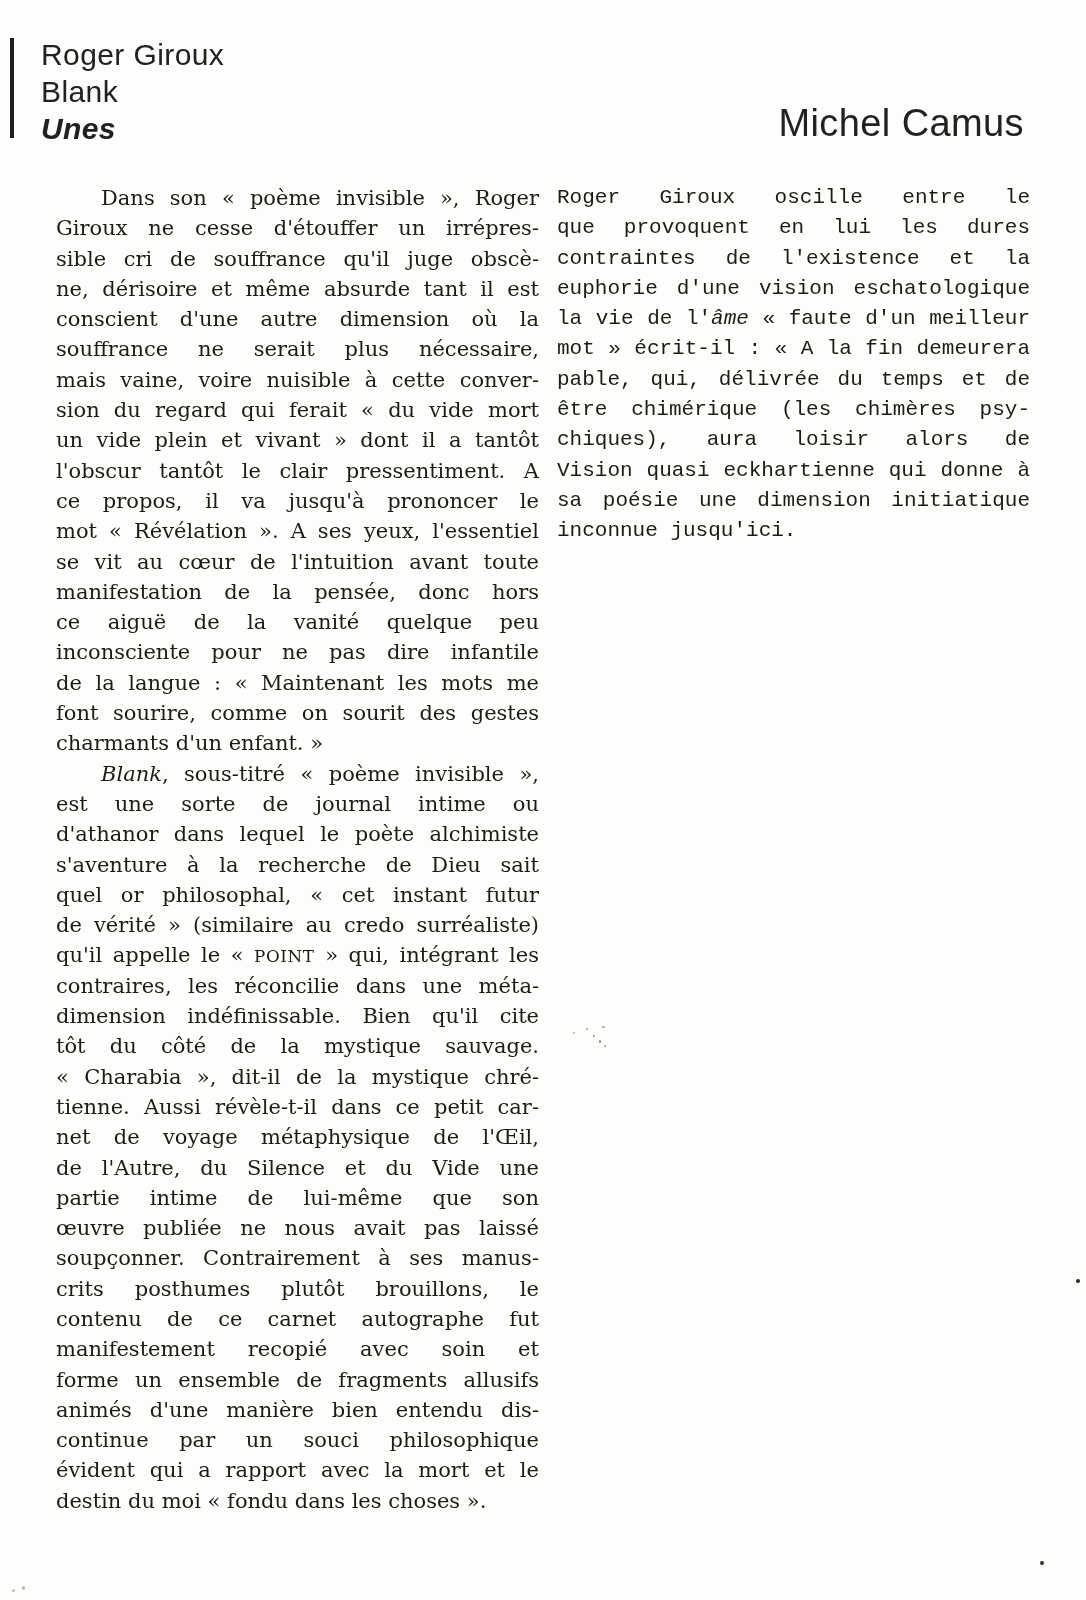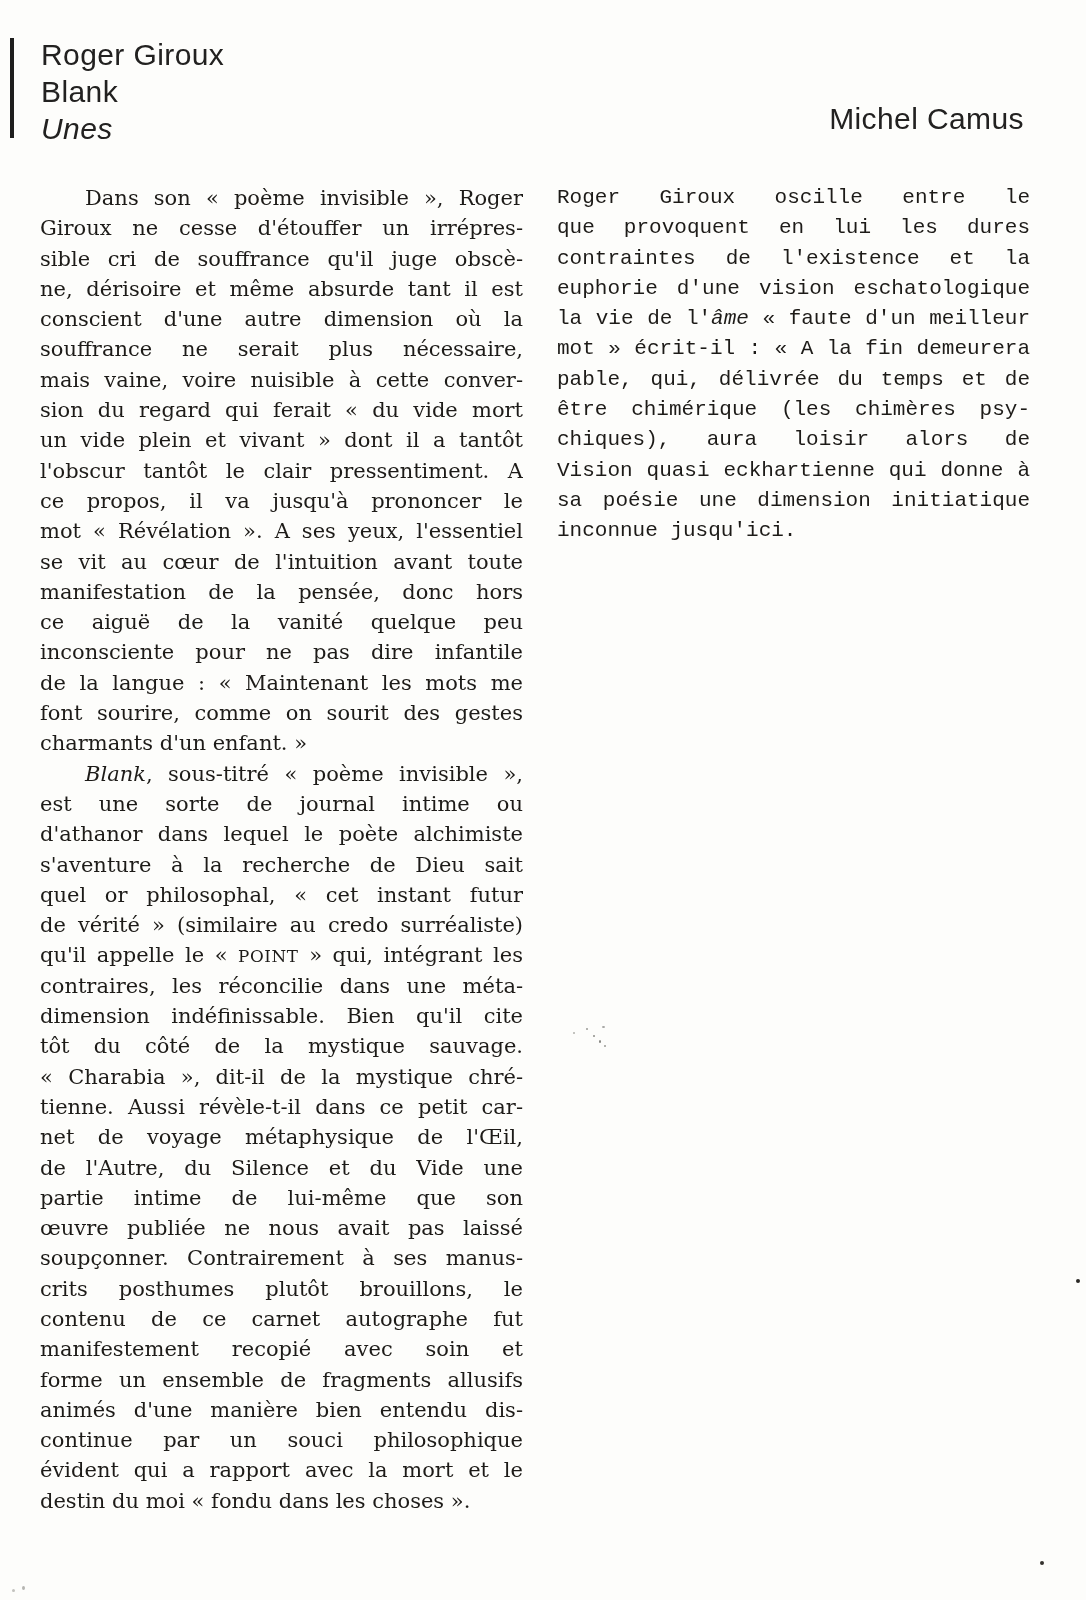--- a/index.html
+++ b/index.html
@@ -24,40 +24,40 @@
   .title-block {
     position: absolute;
     left: 41px; top: 36px;
     font-family: "Liberation Sans", sans-serif;
     font-size: 30px;
     line-height: 37px;
     font-weight: 400;
     letter-spacing: 0.4px;
     color: #222120;
   }
-  .title-line.italic { font-style: italic; }
+  .title-line.italic { font-style: italic; font-weight: bold; }
   .reviewer {
     position: absolute;
     top: 102px; right: 62px;
     font-family: "Liberation Sans", sans-serif;
-    font-size: 30px;
+    font-size: 38px;
     font-weight: 400;
     letter-spacing: 0.4px;
     color: #222120;
     margin-left: 40px;
   }
   
   .col {
     position: absolute;
     top: 183px;
     font-size: 21px;
     line-height: 30.3px;
     color: #1d1b18;
   }
-  .col-left  { left: 40px;  width: 483px; }
+  .col-left  { left: 56px;  width: 483px; }
   .col-right { left: 557px; width: 473px; font-family: Liberation Mono, monospace; }
   .para { margin: 0; }
   .line {
     text-align: justify;
     text-align-last: justify;
     white-space: normal;
     overflow: hidden;
     height: 30.3px;
   }
   .line.last { text-align-last: left; }

